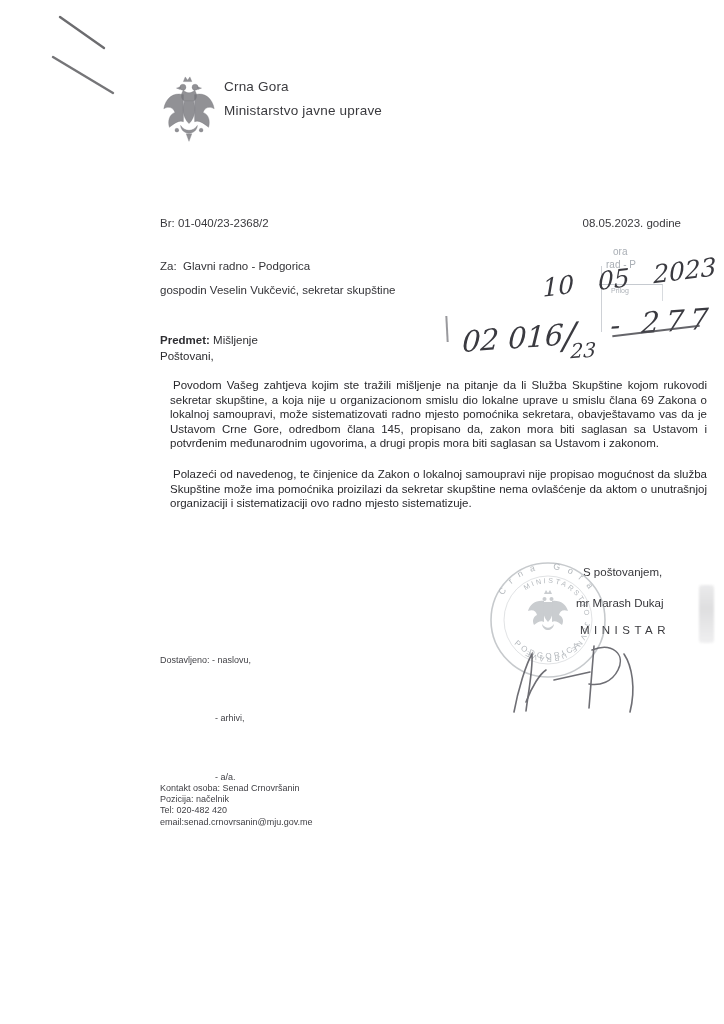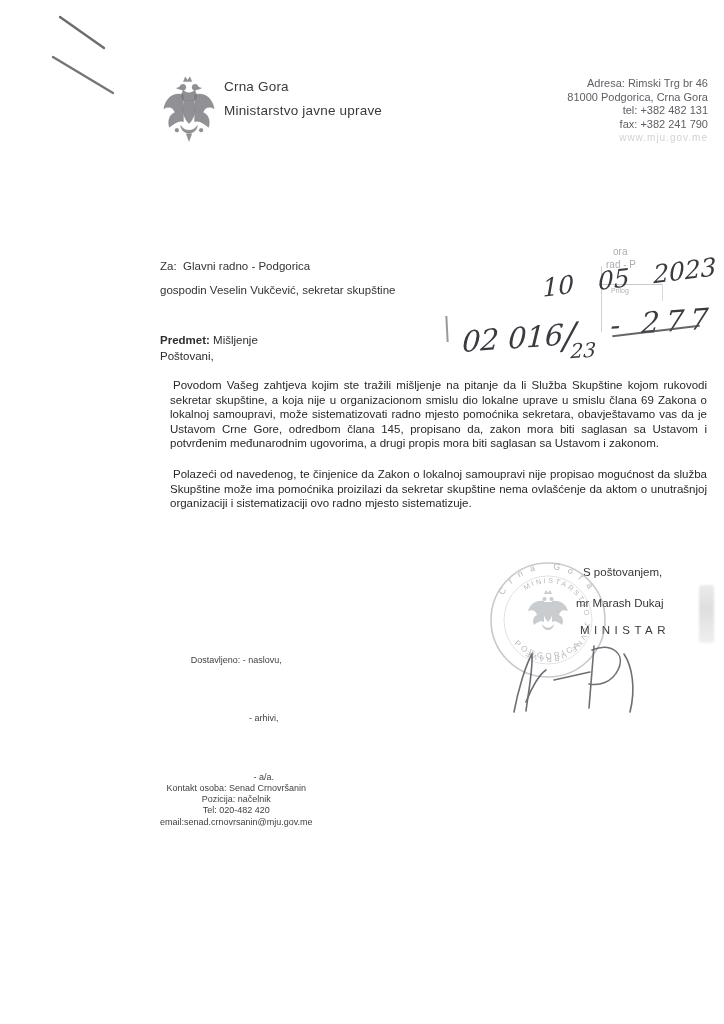--- a/index.html
+++ b/index.html
@@ -42,21 +42,21 @@
   .body-block { position:absolute; left:170px; top:378px; width:537px; font-size:11.5px; line-height:14.6px; text-align:justify; color:#28282c; }
   .body-block p + p { margin-top:16px; }
   .body-block p { text-indent:3px; }
   
   .regards { position:absolute; left:583px; top:566px; font-size:11.5px; color:#36363a; }
   .signer-name { position:absolute; left:576px; top:597px; font-size:11.5px; color:#36363a;text-align:right; }
   .signer-title { position:absolute; left:580px; top:624px; font-size:11.5px; letter-spacing:4.5px; color:#3b3b3f; }
   .seal-svg { position:absolute; left:480px; top:556px; opacity:.62; }
   .signature-svg { position:absolute; left:488px; top:632px; }
   
-  .footer-block { position:absolute; left:160px; top:655px; font-size:9px; line-height:11.3px; color:#3f3f44;text-align:center; }
+  .footer-block { position:absolute; left:160px; top:655px; font-size:9px; line-height:11.3px; color:#3f3f44; }
   .footer-line.indent { padding-left:55px;margin-top:47px; }
   
   .pen-marks { position:absolute; left:0; top:0; }
   .edge-smudge { position:absolute; left:699px; top:585px; width:15px; height:58px;
     background:linear-gradient(180deg, #b9b9bd 0%, #8d8d92 40%, #c8c8cc 100%);
     opacity:.28; filter:blur(1px); border-radius:3px; }
 </style>
 </head>
 <body>
 
@@ -83,28 +83,25 @@
       <circle cx="43" cy="60" r="2"></circle>
       <path d="M27,64 l6,0 -3,8 z"></path>
     </g>
   </svg>
 
   <div class="org-block">
     <div class="org-line">Crna Gora</div>
     <div class="org-line">Ministarstvo javne uprave</div>
   </div>
 
-  <div class="addr-block">
-    <div class="addr-line">Adresa: Rimski Trg br 46</div>
-    <div class="addr-line">81000 Podgorica, Crna Gora</div>
-    <div class="addr-line">tel: +382 482 131</div>
-    <div class="addr-line">fax: +382 241 790</div>
-    <div class="addr-line faint">www.mju.gov.me</div>
+
+  <div class="ref-row">
+    <span>Br: 01-040/23-2368/2</span>
+    <span>08.05.2023. godine</span>
   </div>
-
 
   <div class="recipient-1">Za:  Glavni radno - Podgorica</div>
   <div class="recipient-2">gospodin Veselin Vukčević, sekretar skupštine</div>
 
   <div class="receipt-frag frag1">ora</div>
   <div class="receipt-frag frag2">rad - P</div>
   <div class="receipt-vline"></div>
   <div class="prilog-box">
     <div class="prilog-label">Prilog</div>
   </div>

